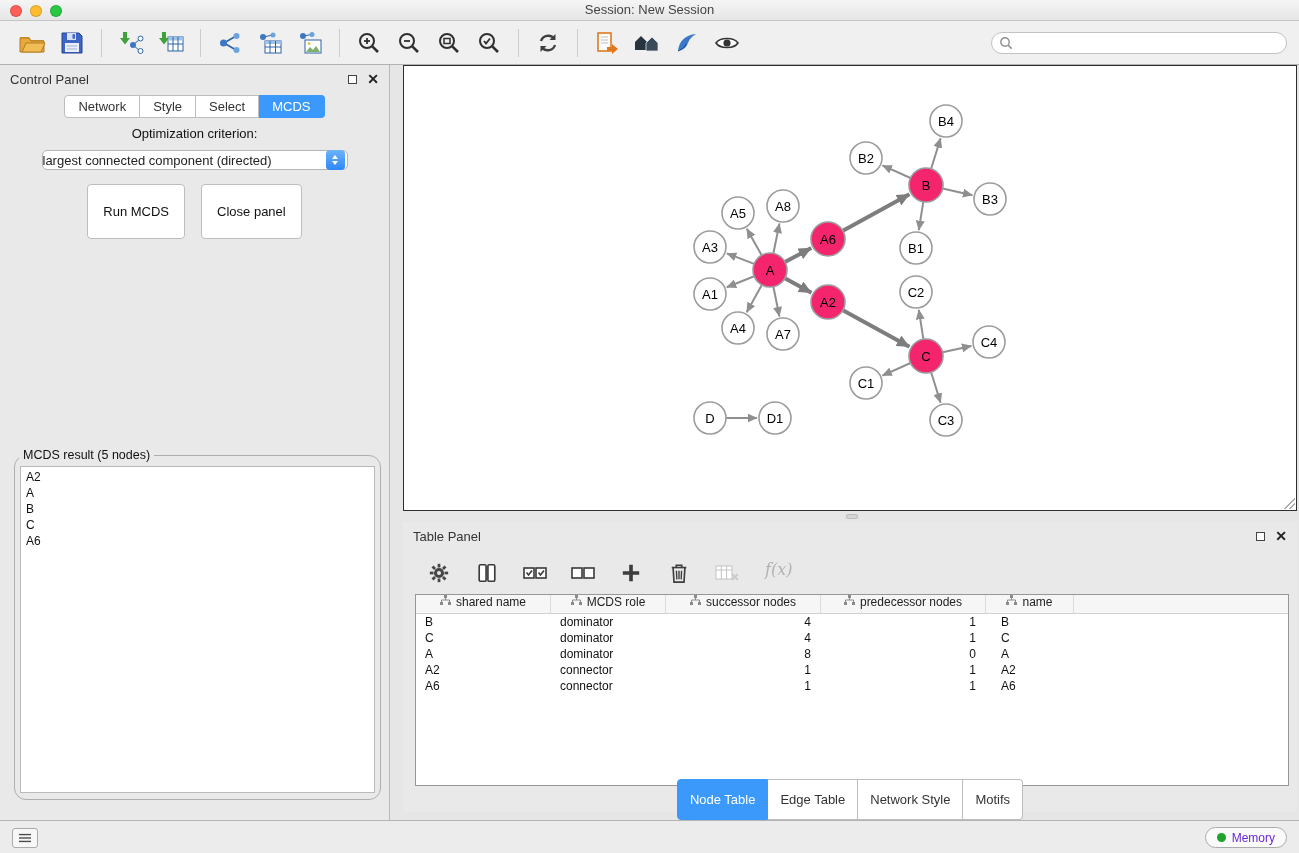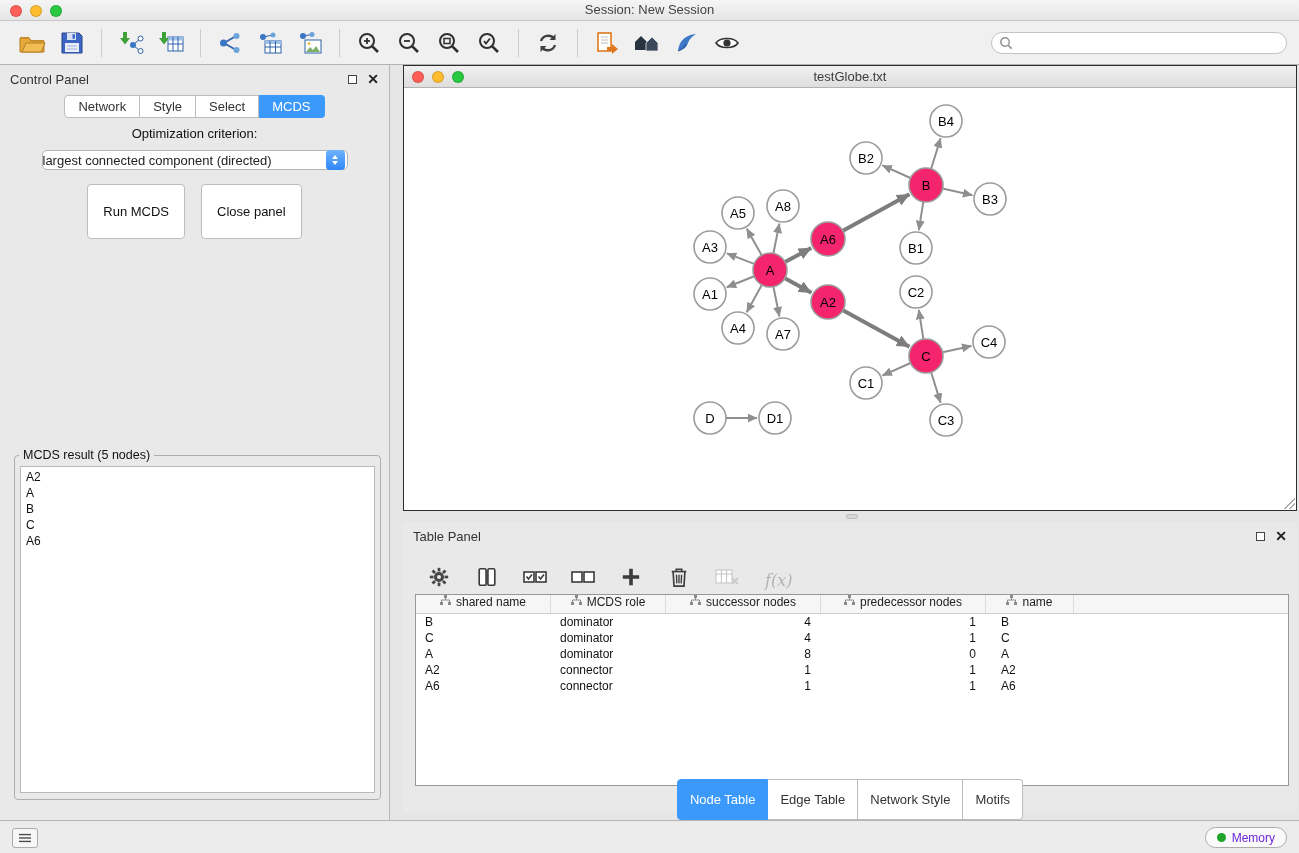--- a/index.html
+++ b/index.html
@@ -43,21 +43,21 @@
     border-radius:5px; display:flex; align-items:center; font-size:13px; }
   .dd-box { margin-left:auto; width:19px; height:20px; background:linear-gradient(#6db3fc,#2f86f6);
     border-radius:4px; display:flex; flex-direction:column; align-items:center; justify-content:center; margin-right:2px; }
   .dd-tri { width:0; height:0; border-left:3.5px solid transparent; border-right:3.5px solid transparent; }
   .dd-tri.up { border-bottom:4.5px solid #fff; margin-bottom:2.5px; }
   .dd-tri.down { border-top:4.5px solid #fff; }
   .btn-row { display:flex; justify-content:center; gap:16px; margin-top:14px; }
   .btn { background:#fff; border:1px solid #bdbdbd; border-radius:4px; font-size:13px;
     padding:19px 15px; color:#111; font-family:"Liberation Sans",sans-serif; cursor:default; }
   .groupbox { position:absolute; left:14px; right:8px; top:390px; bottom:20px;
-    border:1px solid #aeaeae; border-radius:4px; }
+    border:1px solid #aeaeae; border-radius:12px; }
   .groupbox-title { position:absolute; top:-8px; left:4px; background:#e9e9e9; padding:0 4px;
     font-size:12.5px; color:#111; }
   .result-list { position:absolute; left:5px; right:5px; top:10px; bottom:6px; background:#fff;
     border:1px solid #b9b9b9; overflow:auto; padding:2px 5px; font-size:12px; }
   .result-item { line-height:16px; color:#111; }
 
   
   .network-window { position:absolute; left:403px; top:65px; width:894px; height:446px;
     border:1px solid #2d2d2d; background:#fff; }
   .nw-titlebar { height:22px; background:linear-gradient(#f0f0f0,#dedede); border-bottom:1px solid #b3b3b3; position:relative; }
@@ -71,22 +71,22 @@
   .node.hub { fill:#f5256d; stroke:#9c9c9c; }
   .node-label { font-size:13px; text-anchor:middle; fill:#000; font-family:"Liberation Sans",sans-serif; }
   .resize-grip { position:absolute; right:1px; bottom:1px; width:13px; height:13px;
     background:
       linear-gradient(135deg, transparent 0 55%, #aaa 55% 62%, transparent 62% 75%, #aaa 75% 82%, transparent 82%); }
   .splitter-handle { position:absolute; left:846px; top:514px; width:12px; height:5px;
     background:#d5d5d5; border:1px solid #bdbdbd; border-radius:2px; }
 
   
   .table-panel { position:absolute; left:403px; top:522px; width:894px; height:290px; background:#e9e9e9; }
-  .tp-toolbar { position:absolute; top:24px; left:0; right:0; height:44px; display:flex;
-    align-items:flex-end; padding-left:22px; gap:20px; }
+  .tp-toolbar { position:absolute; top:38px; left:0; right:0; height:44px; display:flex;
+    align-items:flex-start; padding-left:22px; gap:20px; }
   .tp-icon { width:28px; height:26px; display:flex; align-items:center; justify-content:center; cursor:default; }
   .fx-label { font-family:"DejaVu Serif",serif; font-style:italic; font-size:16px; color:#b2b2b2; margin-left:4px; }
   .table-box { position:absolute; left:12px; right:8px; top:72px; height:192px; background:#fff;
     border:1px solid #979797; overflow:hidden; }
   .thead { display:flex; height:19px; background:#f6f6f6; border-bottom:1px solid #cfcfcf; }
   .th { display:flex; justify-content:center; gap:5px; font-size:12px; color:#222;
     border-right:1px solid #dcdcdc; }
   .th-fill { flex:1; background:#f6f6f6; }
   .tr { display:flex; height:16px; align-items:center; font-size:12px; color:#111; }
   .td { overflow:hidden; white-space:nowrap; }
@@ -303,28 +303,20 @@
         <div class="result-item">A2</div>
         <div class="result-item">A</div>
         <div class="result-item">B</div>
         <div class="result-item">C</div>
         <div class="result-item">A6</div>
       </div>
   </div>
 </div>
 
 <div class="network-window">
-  <div class="nw-titlebar">
-    <div class="traffic">
-      <span class="light red"></span>
-      <span class="light yellow"></span>
-      <span class="light green"></span>
-    </div>
-    <div class="nw-title">testGlobe.txt</div>
-  </div>
   <div class="nw-canvas">
     <svg viewBox="0 0 892 422" preserveAspectRatio="xMidYMid meet">
       <defs>
         <marker id="arrow" markerUnits="userSpaceOnUse" markerWidth="11" markerHeight="9" refX="9.5" refY="4.5" orient="auto">
           <path d="M0,0 L10,4.5 L0,9 z" fill="#8f8f8f"></path>
         </marker>
         <marker id="arrowT" markerUnits="userSpaceOnUse" markerWidth="15" markerHeight="12" refX="12.5" refY="6" orient="auto">
           <path d="M0,0 L13,6 L0,12 z" fill="#7d7d7d"></path>
         </marker>
       </defs>

